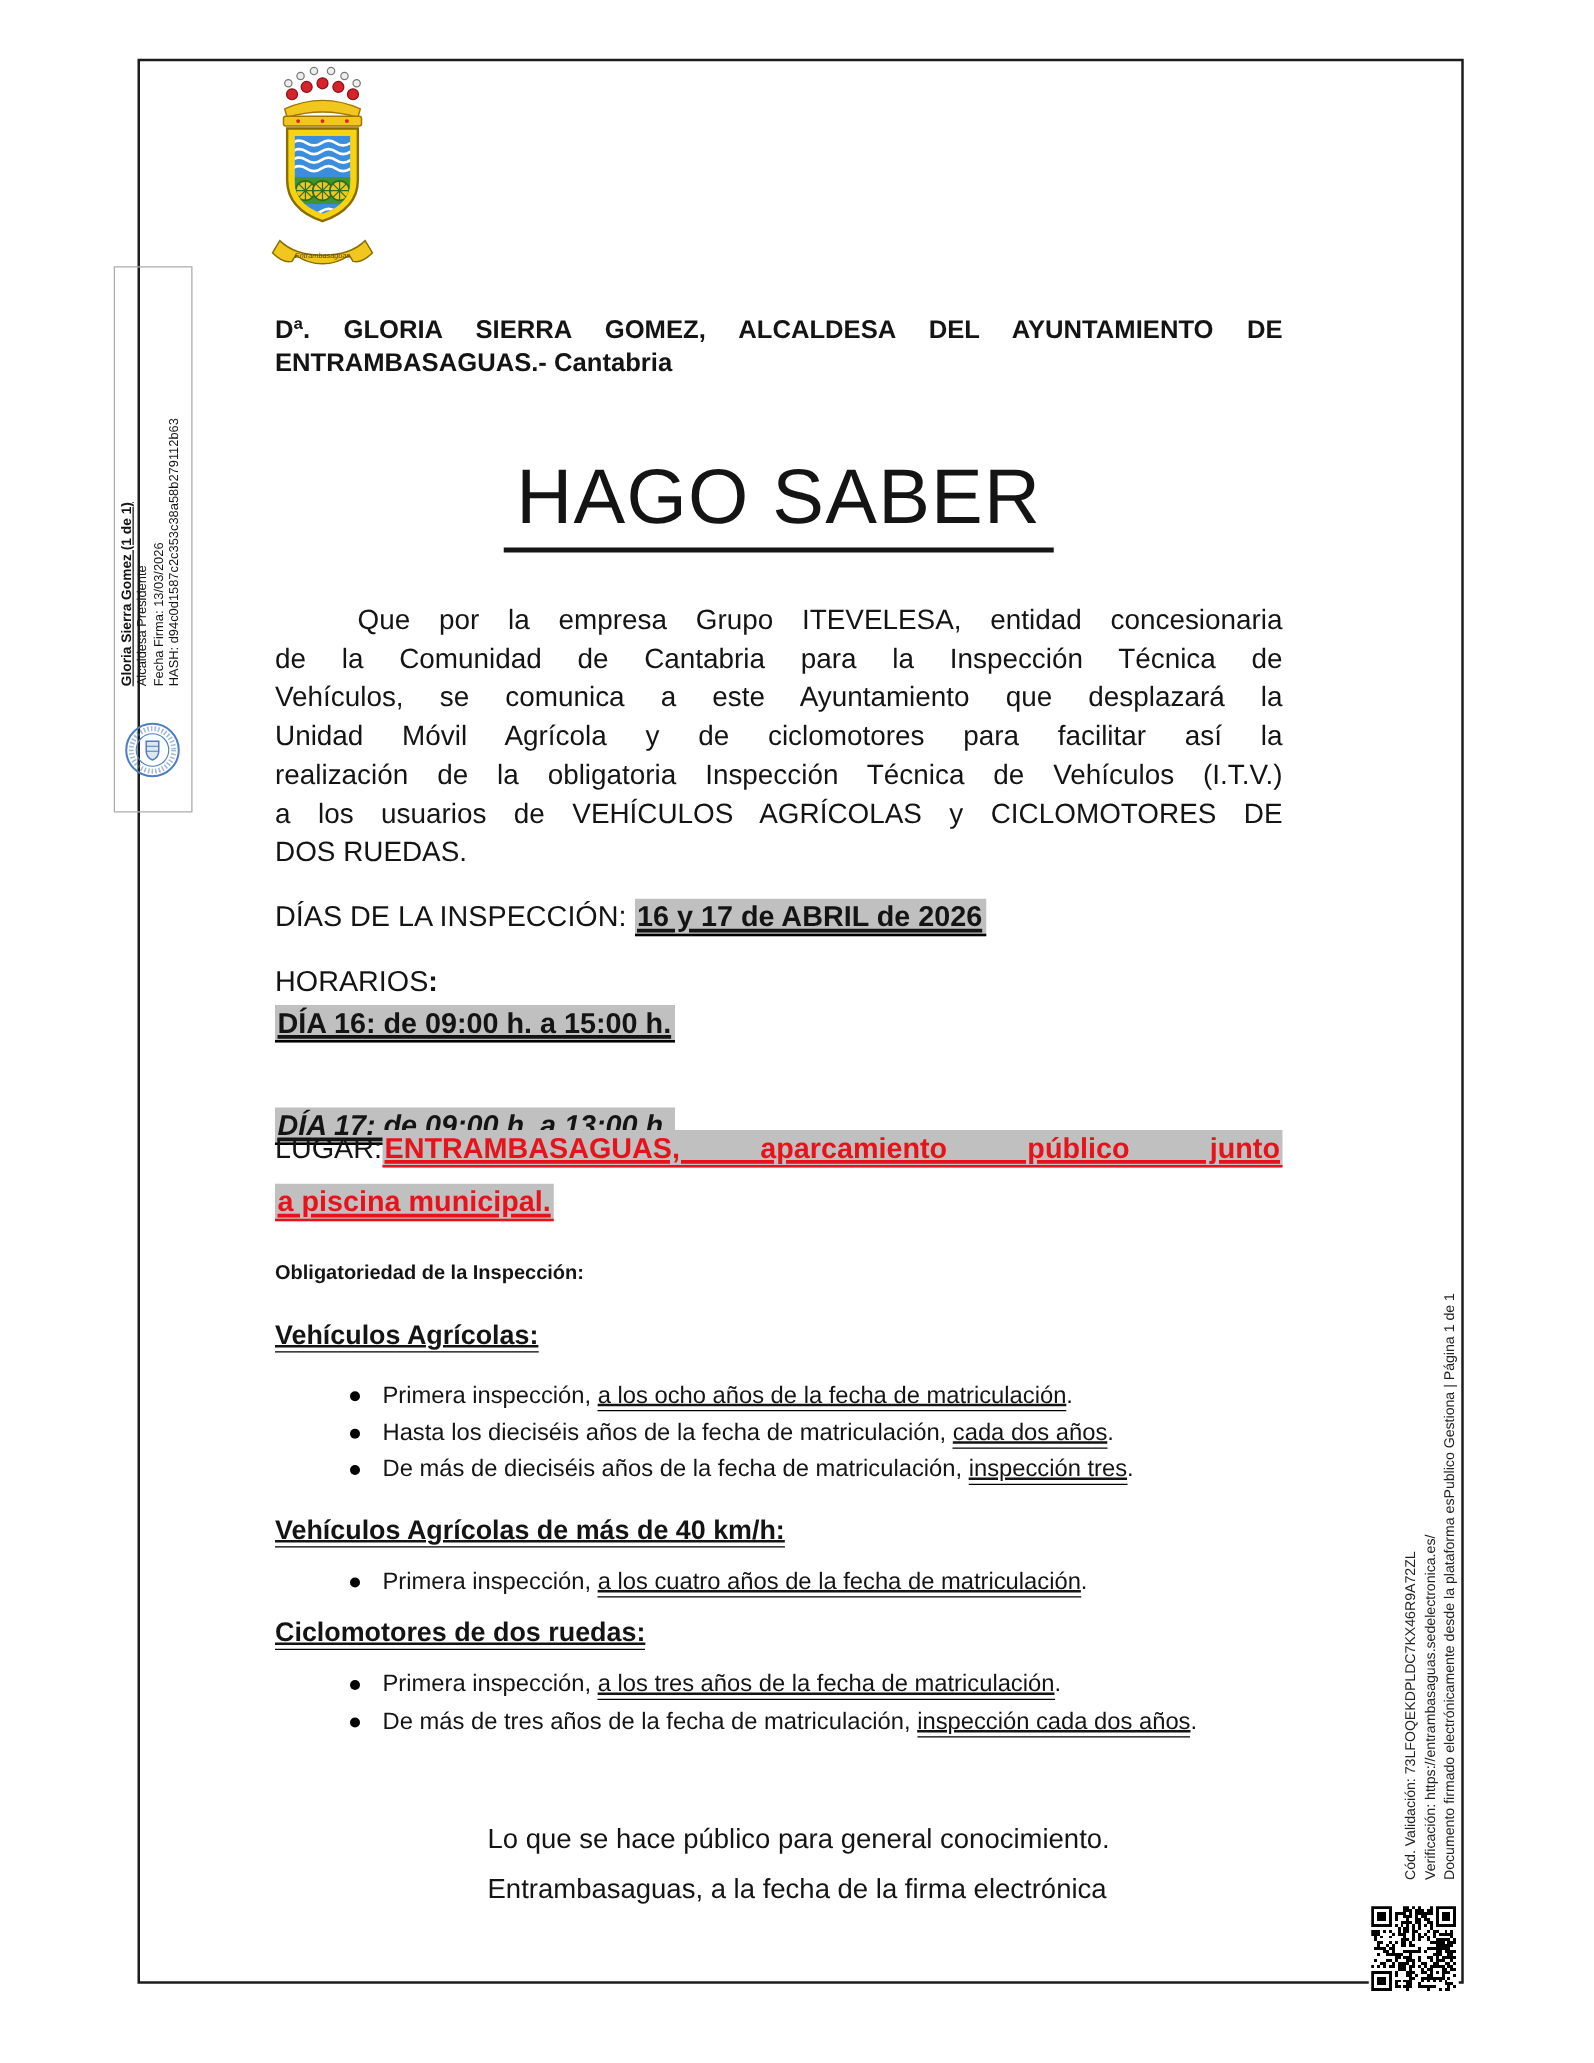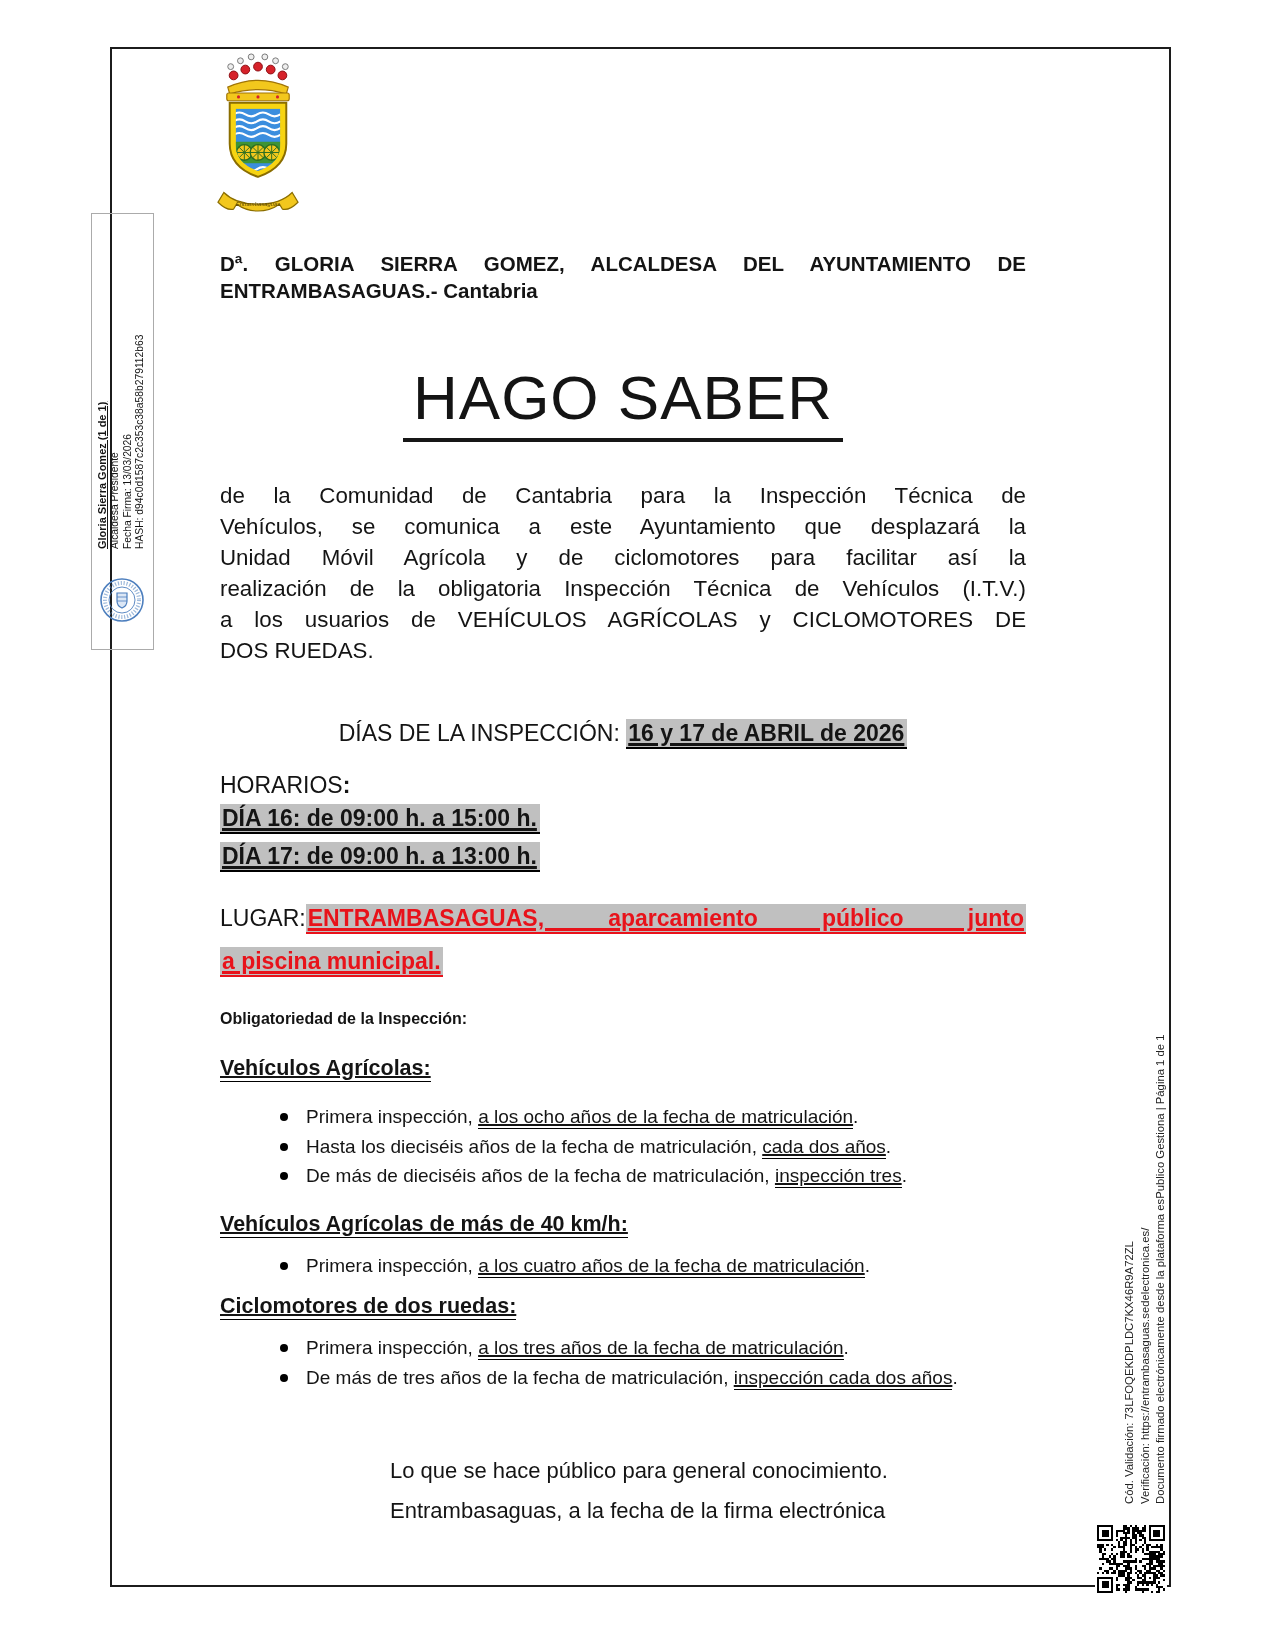--- a/index.html
+++ b/index.html
@@ -27,25 +27,25 @@
   .just{text-align:justify;text-align-last:justify;}
 
   .authority{position:absolute;left:220px;top:250px;width:806px;font-size:20.5px;font-weight:bold;line-height:27px;}
 
   .hago{position:absolute;left:220px;top:362px;width:806px;text-align:center;font-size:62px;letter-spacing:1px;}
   .hago-inner{display:inline-block;border-bottom:4px solid #161616;padding:0 10px 5px;}
 
   .para{position:absolute;left:220px;top:480px;width:806px;font-size:22.3px;line-height:31px;}
   .indent{text-indent:66px;}
 
-  .line23{font-size:23px;line-height:30px;text-align:center;}
+  .line23{font-size:23px;line-height:30px;}
   .dias{position:absolute;left:220px;top:718px;width:806px;}
   .horarios{position:absolute;left:220px;top:770px;}
   .dia16{position:absolute;left:220px;top:803px;}
-  .dia17{position:absolute;left:220px;top:841px;}
+  .dia17{position:absolute;left:220px;top:885px;font-style:italic;}
   .lugar{position:absolute;left:220px;top:903px;width:806px;}
   .lugar2{position:absolute;left:220px;top:946px;}
 
   .bold{font-weight:bold;}
   .hl{background-color:var(--highlight,#c0c0c0);}
   .u-strong{
     font-weight:bold;text-decoration:underline;text-decoration-thickness:2.5px;
     border-bottom:2px solid #000;padding:1px 3px 1px 2px;
   }
   .red-u{
@@ -165,20 +165,21 @@
   <div class="authority">
     <div class="just">Dª. GLORIA SIERRA GOMEZ, ALCALDESA DEL AYUNTAMIENTO DE</div>
     <div>ENTRAMBASAGUAS.- Cantabria</div>
   </div>
 
   <div class="hago">
     <span class="hago-inner">HAGO SABER</span>
   </div>
 
   <div class="para">
+    <div class="just indent">Que por la empresa Grupo ITEVELESA, entidad concesionaria</div>
     <div class="just">de la Comunidad de Cantabria para la Inspección Técnica de</div>
     <div class="just">Vehículos, se comunica a este Ayuntamiento que desplazará la</div>
     <div class="just">Unidad Móvil Agrícola y de ciclomotores para facilitar así la</div>
     <div class="just">realización de la obligatoria Inspección Técnica de Vehículos (I.T.V.)</div>
     <div class="just">a los usuarios de VEHÍCULOS AGRÍCOLAS y CICLOMOTORES DE</div>
     <div>DOS RUEDAS.</div>
   </div>
 
   <div class="dias line23">
     <span>DÍAS DE LA INSPECCIÓN: </span><span class="hl u-strong">16 y 17 de ABRIL de 2026</span>

